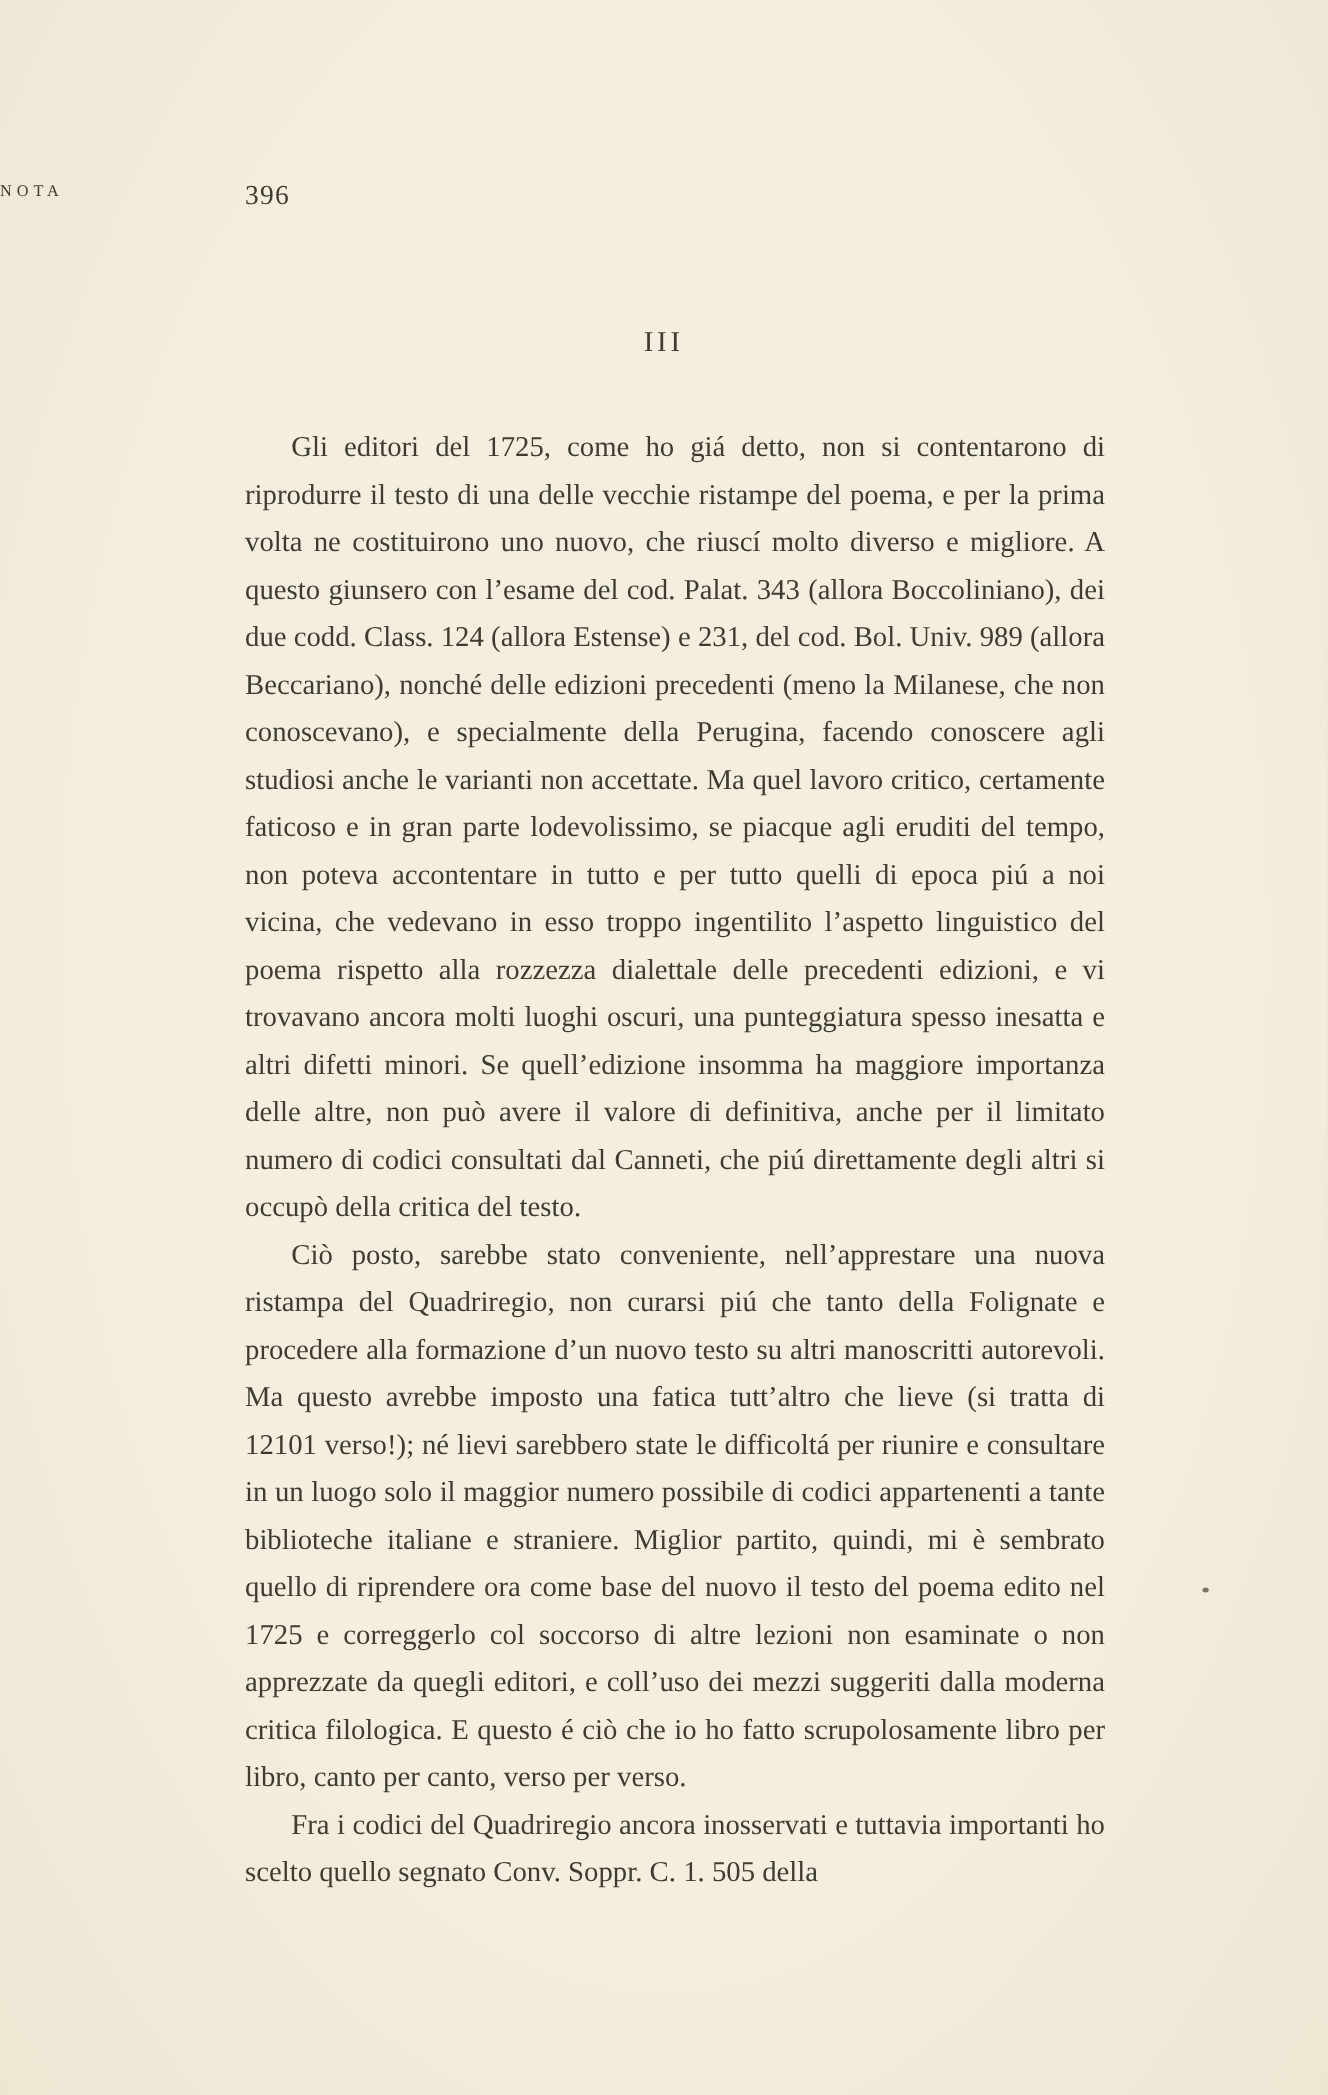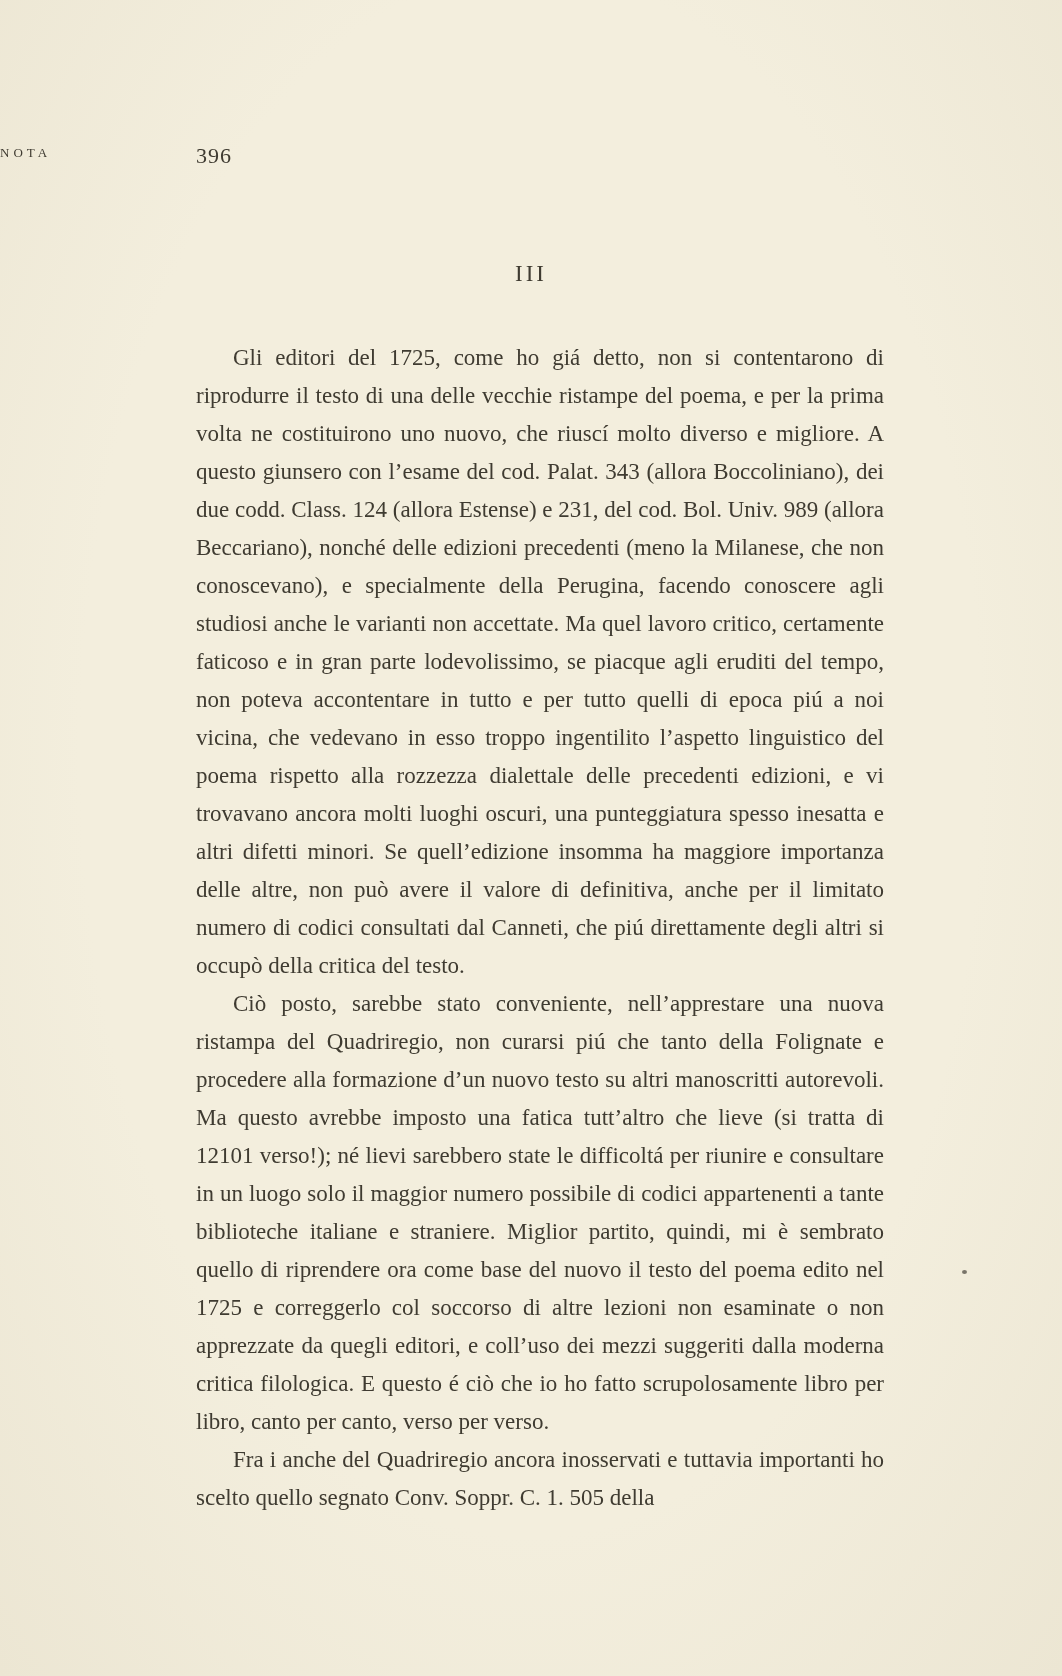--- a/index.html
+++ b/index.html
@@ -83,16 +83,16 @@
 
 <div class="page">
   <div class="running-head">
     <span class="page-number">396</span>
     <div class="head-title">NOTA</div>
   </div>
   <div class="section-heading">III</div>
   <div class="text-block">
       <p class="para indent"><span>Gli editori del 1725, come ho giá detto, non si contentarono di riprodurre il testo di una delle vecchie ristampe del poema, e per la prima volta ne costituirono uno nuovo, che riuscí molto diverso e migliore. A questo giunsero con l’esame del cod. Palat. 343 (allora Boccoliniano), dei due codd. Class. 124 (allora Estense) e 231, del cod. Bol. Univ. 989 (allora Beccariano), nonché delle edizioni precedenti (meno la Milanese, che non conoscevano), e specialmente della Perugina, facendo conoscere agli studiosi anche le varianti non accettate. Ma quel lavoro critico, certamente faticoso e in gran parte lodevolissimo, se piacque agli eruditi del tempo, non poteva accontentare in tutto e per tutto quelli di epoca piú a noi vicina, che vedevano in esso troppo ingentilito l’aspetto linguistico del poema rispetto alla rozzezza dialettale delle precedenti edizioni, e vi trovavano ancora molti luoghi oscuri, una punteggiatura spesso inesatta e altri difetti minori. Se quell’edizione insomma ha maggiore importanza delle altre, non può avere il valore di definitiva, anche per il limitato numero di codici consultati dal Canneti, che piú direttamente degli altri si occupò della critica del testo.</span></p>
       <p class="para indent"><span>Ciò posto, sarebbe stato conveniente, nell’apprestare una nuova ristampa del </span><span class="italic">Quadriregio</span><span>, non curarsi piú che tanto della Folignate e procedere alla formazione d’un nuovo testo su altri manoscritti autorevoli. Ma questo avrebbe imposto una fatica tutt’altro che lieve (si tratta di 12101 verso!); né lievi sarebbero state le difficoltá per riunire e consultare in un luogo solo il maggior numero possibile di codici appartenenti a tante biblioteche italiane e straniere. Miglior partito, quindi, mi è sembrato quello di riprendere ora come base del nuovo il testo del poema edito nel 1725 e correggerlo col soccorso di altre lezioni non esaminate o non apprezzate da quegli editori, e coll’uso dei mezzi suggeriti dalla moderna critica filologica. E questo é ciò che io ho fatto scrupolosamente libro per libro, canto per canto, verso per verso.</span></p>
-      <p class="para indent"><span>Fra i anche del </span><span class="italic">Quadriregio</span><span> ancora inosservati e tuttavia importanti ho scelto quello segnato Conv. Soppr. C. 1. 505 della</span></p>
+      <p class="para indent"><span>Fra i codici del </span><span class="italic">Quadriregio</span><span> ancora inosservati e tuttavia importanti ho scelto quello segnato Conv. Soppr. C. 1. 505 della</span></p>
     </div>
   <div class="speck"></div>
 </div>
 
 </body></html>

